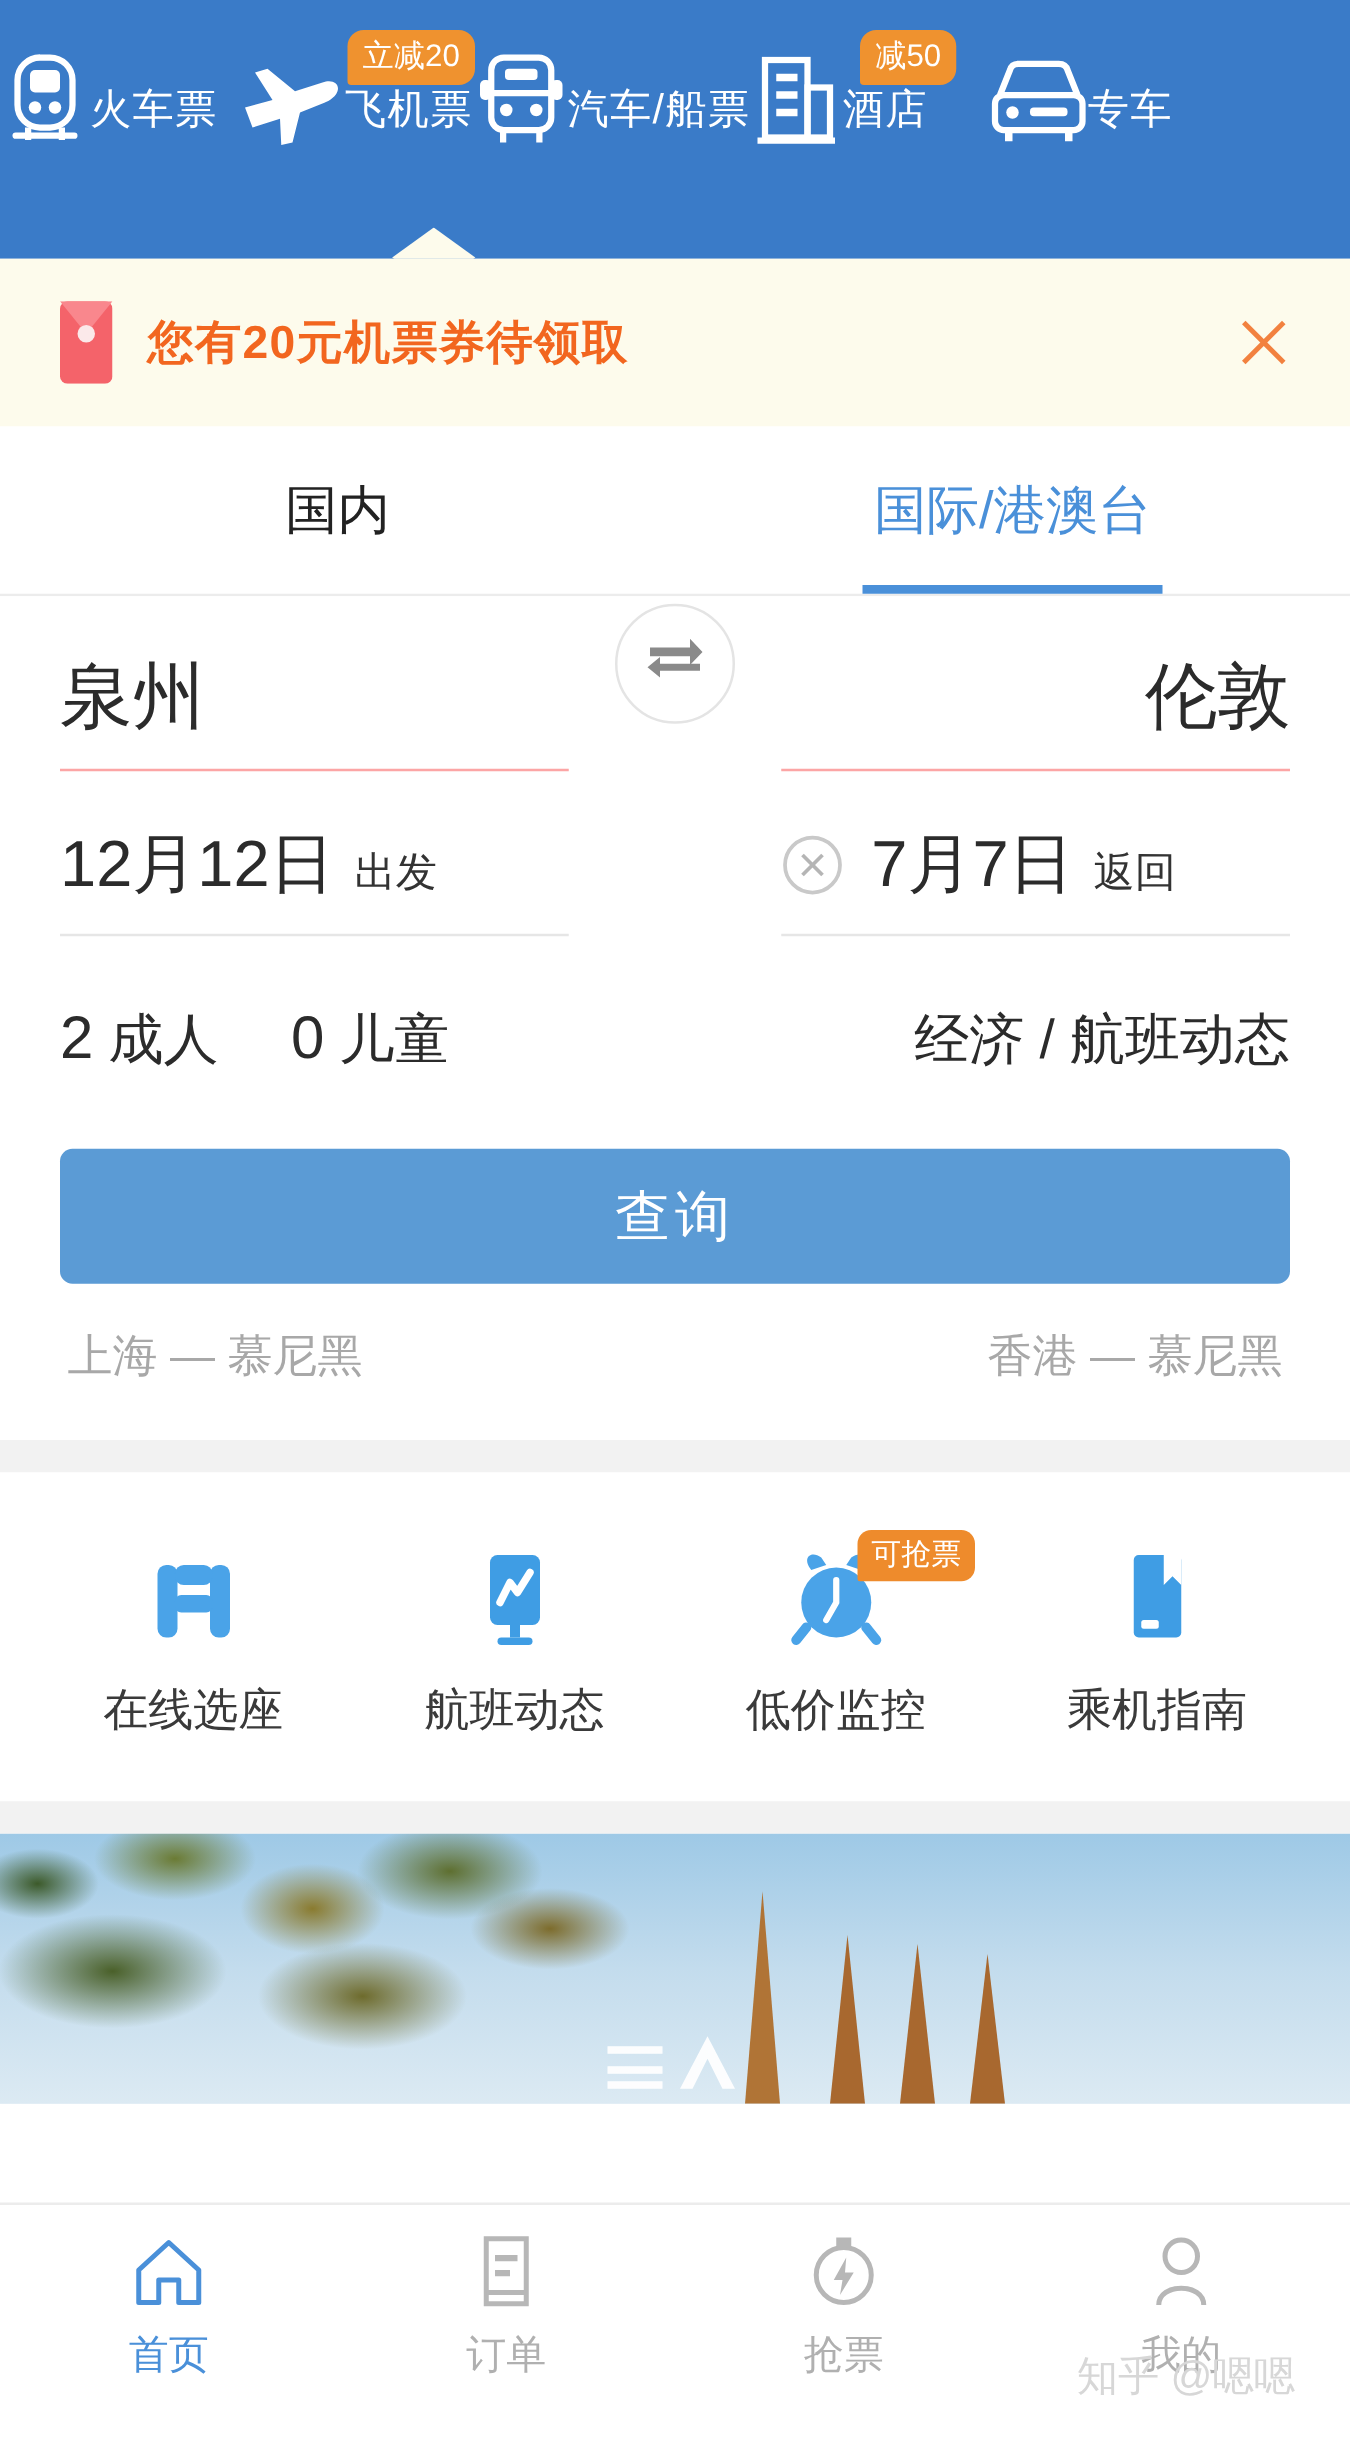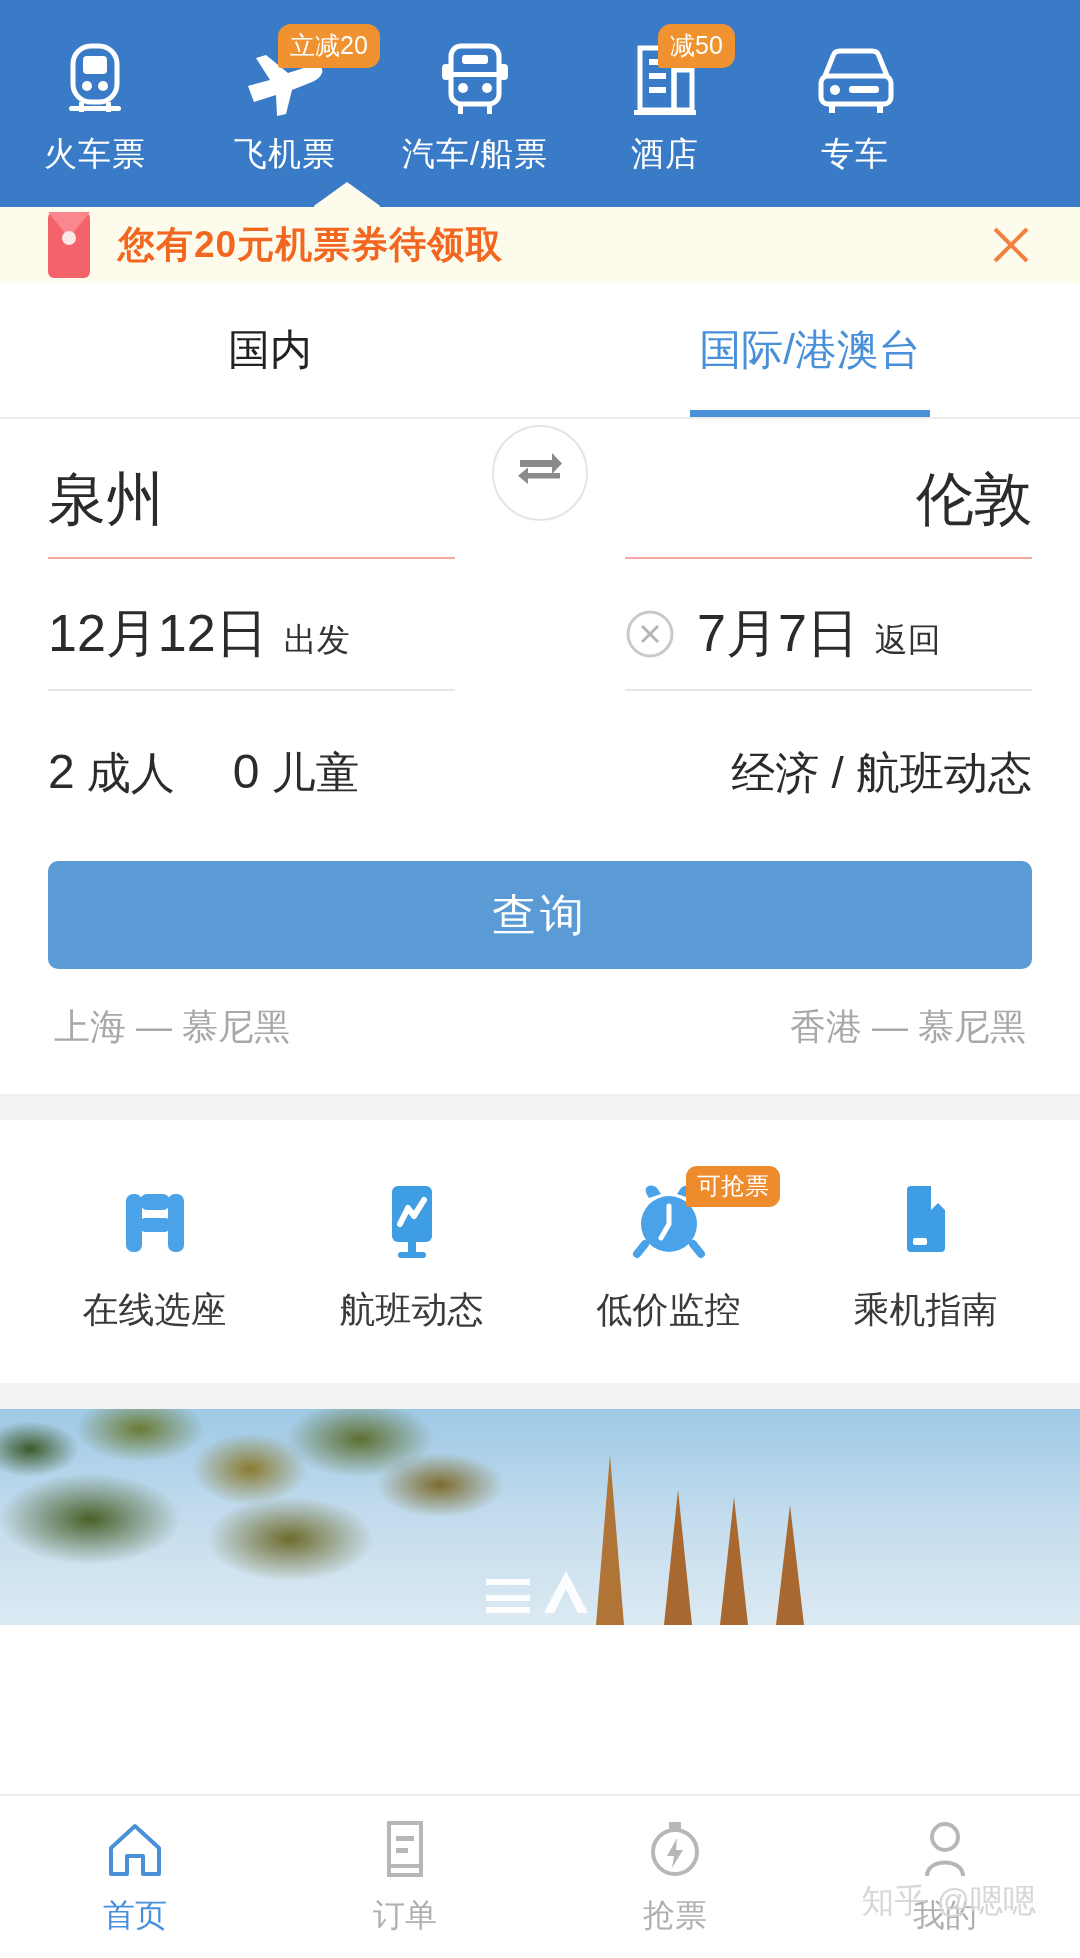--- a/index.html
+++ b/index.html
@@ -17,21 +17,21 @@
     height: 207px;
     background: #3a7bc8;
     display: flex;
     align-items: flex-start;
     padding-top: 42px;
     overflow: hidden;
   }
   .topnav-item {
     position: relative;
     flex: 0 0 190px;
-    display: flex; flex-direction: column;
+    display: flex; flex-direction: row;
     align-items: center;
   }
   .topnav-item.first { margin-left: 0px; flex: 0 0 190px; }
   .tn-icon { height: 78px; display:flex; align-items:center; justify-content:center; }
   .tn-icon svg { display:block; }
   .tn-label {
     margin-top: 12px;
     color: #ffffff;
     font-size: 33px;
     letter-spacing: 1px;
@@ -58,21 +58,21 @@
     width: 0; height: 0;
     border-left: 36px solid transparent;
     border-right: 36px solid transparent;
     border-bottom: 26px solid #fdfbec;
     border-radius: 8px;
   }
 
   
   .coupon {
     position: relative;
-    height: 76px;
+    height: 134px;
     background: #fdfbec;
     display: flex;
     align-items: center;
     padding: 0 40px 0 48px;
   }
   .coupon-icon { width: 42px; height: 66px; position: relative; flex: 0 0 auto; }
   .coupon-text {
     margin-left: 28px;
     color: #f2661f;
     font-size: 37px;
@@ -265,21 +265,21 @@
     transform: translateX(-50%);
     display: flex; align-items: flex-end; gap: 10px;
     opacity: 0.95;
   }
 
   
   .tabbar {
     position: absolute;
     left: 0; bottom: 0;
     width: 1080px;
-    height: 164px;
+    height: 196px;
     background: #fff;
     border-top: 2px solid #ececec;
     display: flex;
   }
   .tabitem {
     flex: 1;
     display: flex; flex-direction: column;
     align-items: center;
     padding-top: 20px;
   }

